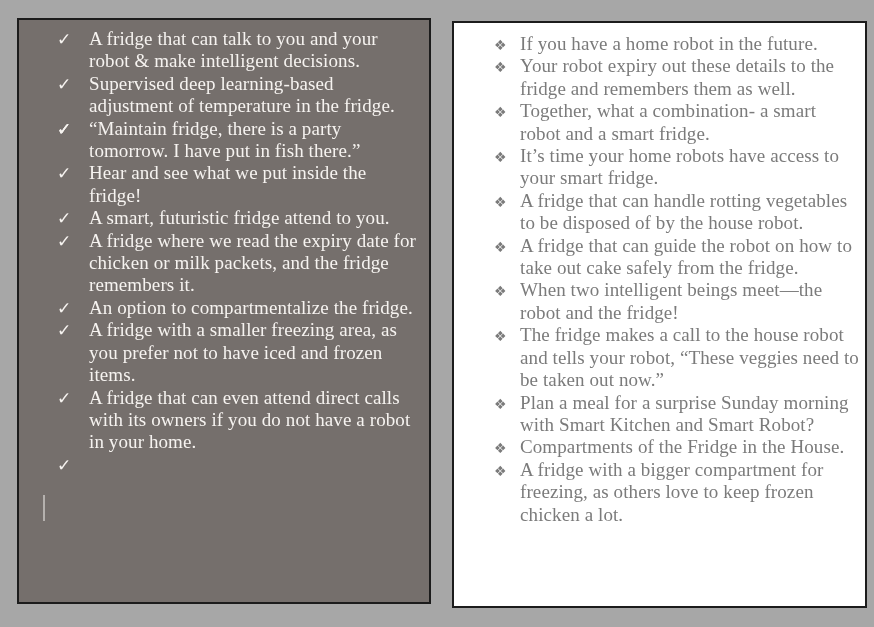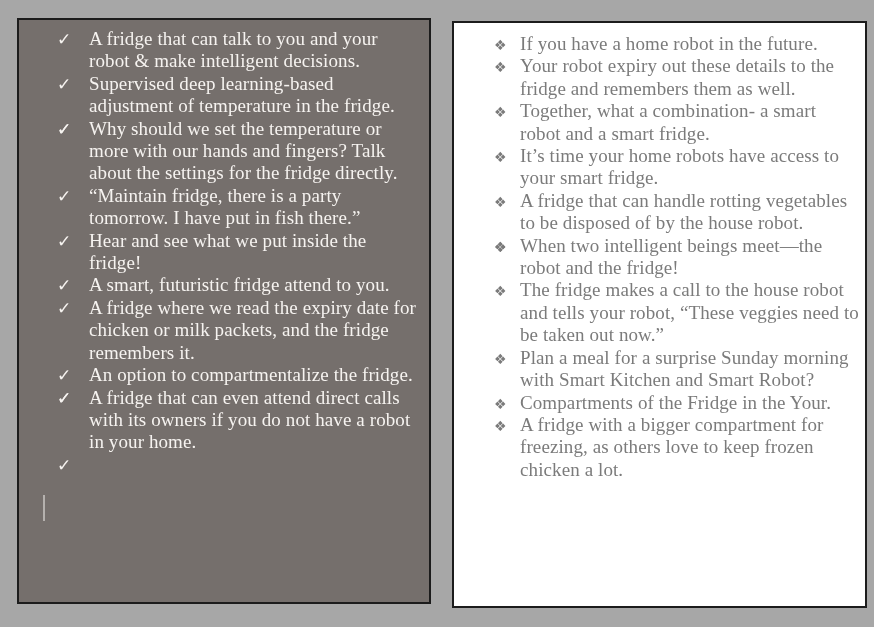--- a/index.html
+++ b/index.html
@@ -82,42 +82,42 @@
 </head>
 <body style="background: rgb(167, 167, 167);">
 
 <div class="canvas">
 
   <div class="panel panel-left" style="background: rgb(117, 111, 108); border-color: rgb(28, 28, 28); color: rgb(246, 243, 240);">
     <ul class="bullet-list">
         <li class="bullet-item"><span class="bullet">✓</span><span class="item-text">A fridge that can talk to you and your robot &amp; make intelligent decisions.</span></li>
         <li class="bullet-item"><span class="bullet">✓</span><span class="item-text">Supervised deep learning-based adjustment of temperature in the fridge.</span></li>
         <li class="bullet-item"><span class="bullet">✓</span></li>
-        <li class="bullet-item"><span class="bullet">✓</span><span class="item-text">Why should we set the temperature or more with our hands and fingers? Talk about the settings for the fridge directly.</span></li>
+        <li class="bullet-item"><span class="bullet">✓</span></li>
         <li class="bullet-item"><span class="bullet">✓</span><span class="item-text">“Maintain fridge, there is a party tomorrow. I have put in fish there.”</span></li>
         <li class="bullet-item"><span class="bullet">✓</span><span class="item-text">Hear and see what we put inside the fridge!</span></li>
         <li class="bullet-item"><span class="bullet">✓</span><span class="item-text">A smart, futuristic fridge attend to you.</span></li>
         <li class="bullet-item"><span class="bullet">✓</span><span class="item-text">A fridge where we read the expiry date for chicken or milk packets, and the fridge remembers it.</span></li>
         <li class="bullet-item"><span class="bullet">✓</span><span class="item-text">An option to compartmentalize the fridge.</span></li>
-        <li class="bullet-item"><span class="bullet">✓</span></li>
+        <li class="bullet-item"><span class="bullet">✓</span><span class="item-text">A fridge with a smaller freezing area, as you prefer not to have iced and frozen items.</span></li>
         <li class="bullet-item"><span class="bullet">✓</span><span class="item-text">A fridge that can even attend direct calls with its owners if you do not have a robot in your home.</span></li>
         <li class="bullet-item"><span class="bullet">✓</span></li>
       </ul>
     <div class="change-bar"></div>
   </div>
 
   <div class="panel panel-right" style="background: rgb(255, 255, 255); border-color: rgb(28, 28, 28); color: rgb(123, 123, 123);">
     <ul class="bullet-list">
         <li class="bullet-item"><span class="bullet">❖</span><span class="item-text">If you have a home robot in the future.</span></li>
         <li class="bullet-item"><span class="bullet">❖</span><span class="item-text">Your robot expiry out these details to the fridge and remembers them as well.</span></li>
         <li class="bullet-item"><span class="bullet">❖</span><span class="item-text">Together, what a combination- a smart robot and a smart fridge.</span></li>
         <li class="bullet-item"><span class="bullet">❖</span><span class="item-text">It’s time your home robots have access to your smart fridge.</span></li>
         <li class="bullet-item"><span class="bullet">❖</span><span class="item-text">A fridge that can handle rotting vegetables to be disposed of by the house robot.</span></li>
-        <li class="bullet-item"><span class="bullet">❖</span></li>
+        <li class="bullet-item"><span class="bullet">❖</span><span class="item-text">A fridge that can guide the robot on how to take out cake safely from the fridge.</span></li>
         <li class="bullet-item"><span class="bullet">❖</span><span class="item-text">When two intelligent beings meet—the robot and the fridge!</span></li>
         <li class="bullet-item"><span class="bullet">❖</span><span class="item-text">The fridge makes a call to the house robot and tells your robot, “These veggies need to be taken out now.”</span></li>
         <li class="bullet-item"><span class="bullet">❖</span><span class="item-text">Plan a meal for a surprise Sunday morning with Smart Kitchen and Smart Robot?</span></li>
-        <li class="bullet-item"><span class="bullet">❖</span><span class="item-text">Compartments of the Fridge in the Your.</span></li>
+        <li class="bullet-item"><span class="bullet">❖</span><span class="item-text">Compartments of the Fridge in the House.</span></li>
         <li class="bullet-item"><span class="bullet">❖</span><span class="item-text">A fridge with a bigger compartment for freezing, as others love to keep frozen chicken a lot.</span></li>
       </ul>
   </div>
 
 </div>
 
 </body></html>

